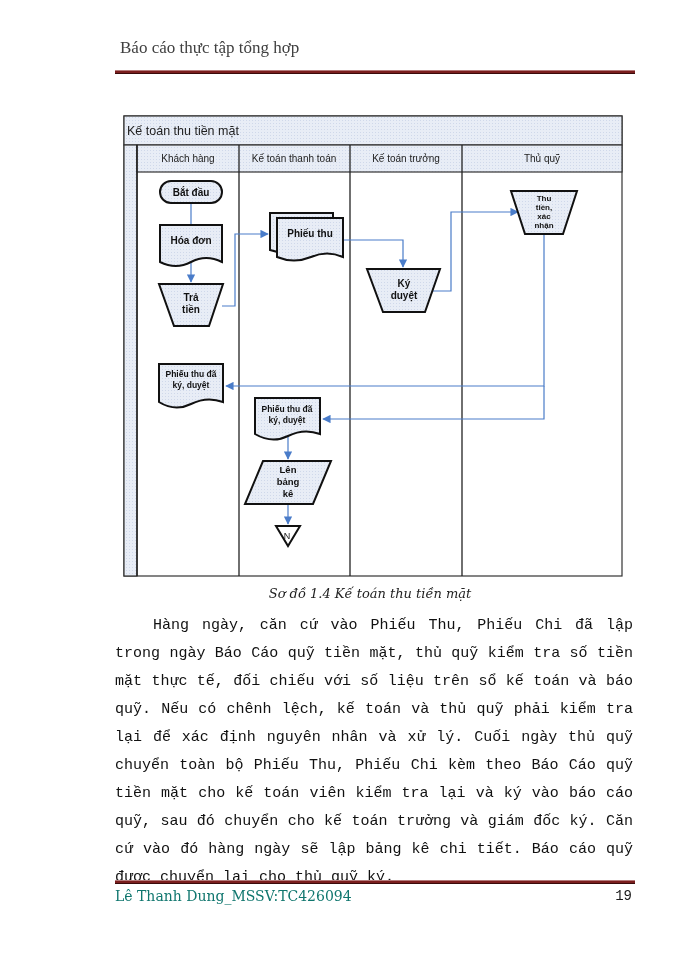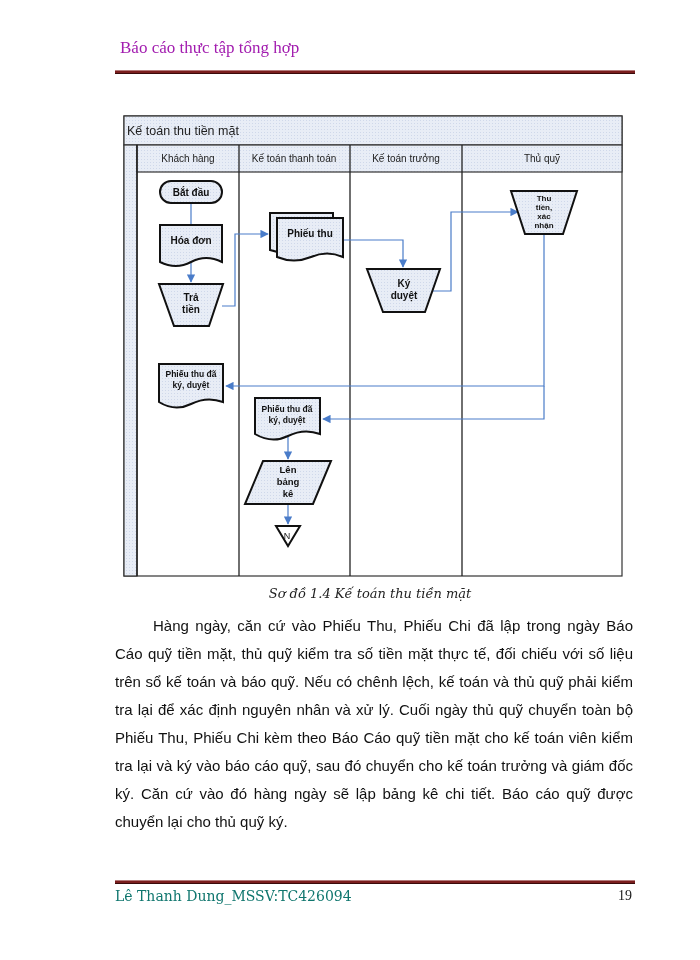--- a/index.html
+++ b/index.html
@@ -1,27 +1,27 @@
 <!DOCTYPE html>
 <html><head>
 <meta charset="utf-8">
 <style>
   html, body { margin: 0; padding: 0; background: #ffffff; }
   body { width: 700px; height: 960px; position: relative; overflow: hidden; font-family: "Liberation Serif", serif; color: #111; }
-  .header-title { position: absolute; left: 120px; top: 38px; font-size: 17px; font-family: "Liberation Serif", serif; color: #a21caf; }
+  .header-title { position: absolute; left: 120px; top: 38px; font-size: 17px; font-family: "Liberation Serif", serif; color: #404040; }
   .rule { position: absolute; left: 115px; width: 520px; height: 4px; background: #7a1d1d; border-top: 1px solid #b47a7a; border-bottom: 1px solid #3a0a0a; box-sizing: border-box; }
   .rule.top { top: 70px; }
   .rule.bottom { top: 880px; }
   .diagram { position: absolute; left: 0; top: 0; }
   .diagram text { font-family: "Liberation Sans", sans-serif; }
   .caption { position: absolute; left: 0; width: 700px; top: 586px; text-align: center; font-family: "DejaVu Serif", serif; font-style: italic; font-size: 13px; color: #222; padding-left: 40px; box-sizing: border-box; }
-  .body-text { position: absolute; left: 115px; width: 518px; top: 612px; font-family: Liberation Sans, sans-serif; font-size: 15px; line-height: 28px; text-align: justify; color: #111; }
+  .body-text { position: absolute; left: 115px; width: 518px; top: 612px; font-family: Liberation Mono, monospace; font-size: 15px; line-height: 28px; text-align: justify; color: #111; }
   .body-text p { margin: 0; text-indent: 38px; }
   .footer-name { position: absolute; left: 115px; top: 888px; font-family: "DejaVu Serif", serif; font-size: 14px; color: #0f766e; }
-  .footer-page { position: absolute; right: 68px; top: 888px; font-family: Liberation Serif, serif; font-size: 14px; color: #1a1a1a; }
+  .footer-page { position: absolute; right: 68px; top: 888px; font-family: Liberation Mono, monospace; font-size: 14px; color: #1a1a1a; }
 </style>
 </head>
 <body>
 
 <div class="header-title">Báo cáo thực tập tổng hợp</div>
 <div class="rule top"></div>
 
 <svg class="diagram" width="700" height="600" viewBox="0 0 700 600" xmlns="http://www.w3.org/2000/svg">
   <defs>
     <pattern id="dots" width="3" height="3" patternUnits="userSpaceOnUse">

